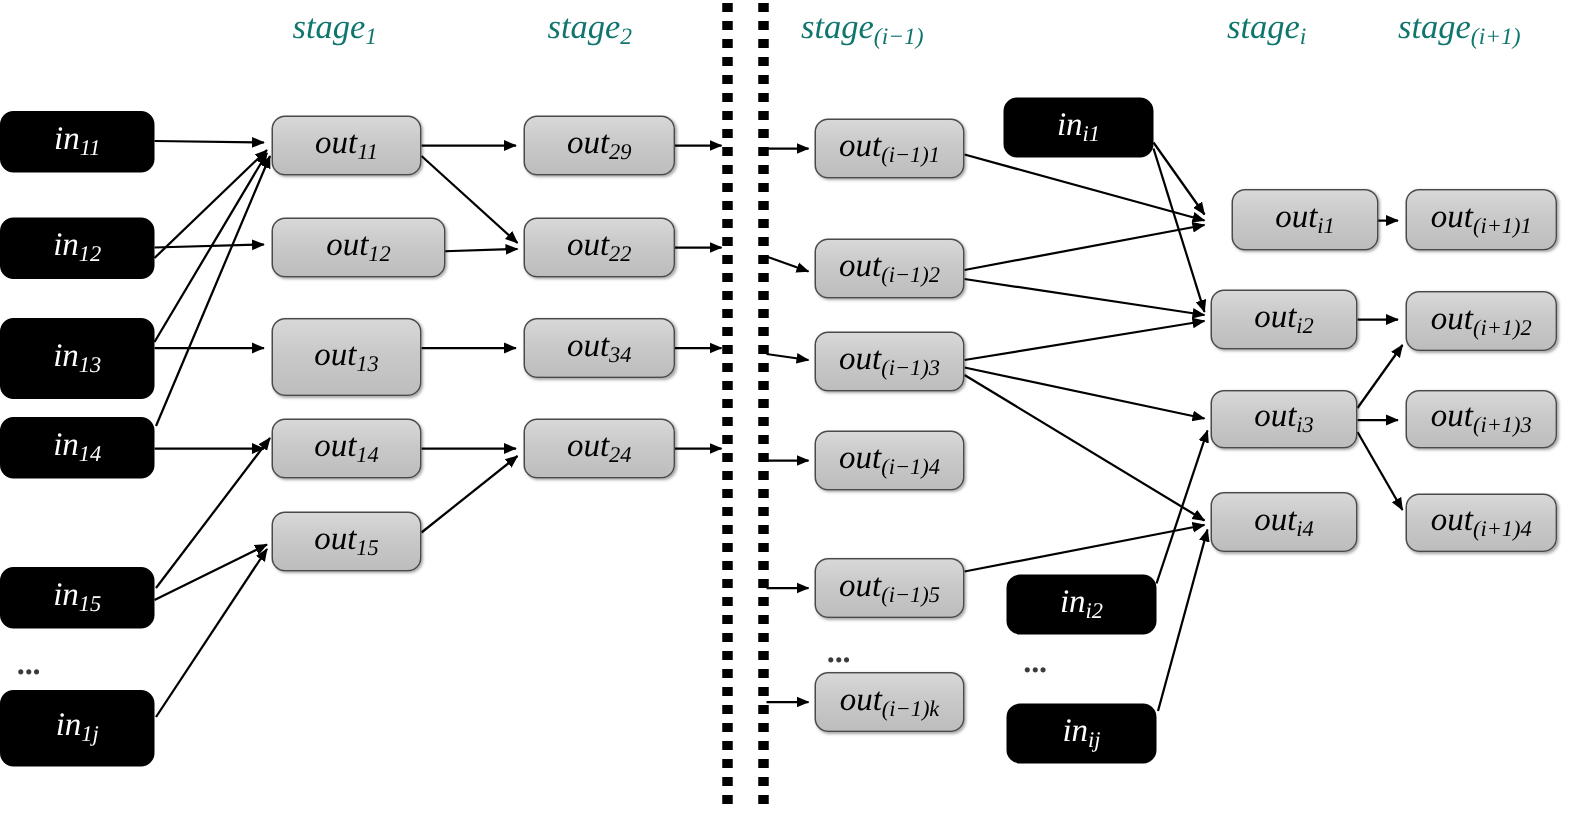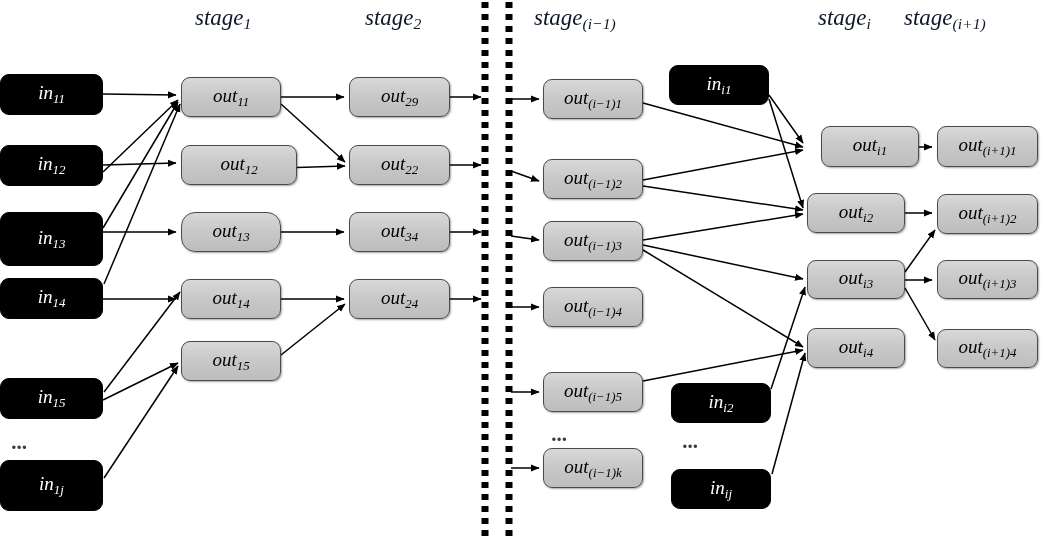--- a/index.html
+++ b/index.html
@@ -4,34 +4,34 @@
 <style>
   html,body{margin:0;padding:0;background:#ffffff;}
   body{font-family:"Liberation Serif",serif;}
   #stage{position:relative;width:1047px;height:543px;background:#ffffff;overflow:hidden;}
   svg{position:absolute;left:0;top:0;width:1047px;height:543px;}
   .stage-label{
     position:absolute;
     font-family:"Liberation Serif",serif;
     font-style:italic;
     font-size:23px;
-    color:#0f172a;
+    color:#0f766e;
     white-space:nowrap;
     line-height:1;
   }
   .node{
     position:absolute;
     box-sizing:border-box;
     border-radius:9px;
     display:flex;
     align-items:center;
     justify-content:center;
     font-family:"Liberation Serif",serif;
     font-style:italic;
-    font-size:19px;
+    font-size:22px;
     line-height:1;
     white-space:nowrap;
     overflow:visible;
   }
   .node.in{
     background:#000000;
     color:#ffffff;
     border:1px solid #000000;
   }
   .node.out{
@@ -110,21 +110,21 @@
         <path d="M905,280 L932,280" fill="none" stroke="#000000" stroke-width="1.5" marker-end="url(#ah)"></path>
         <path d="M905,288 L935,340" fill="none" stroke="#000000" stroke-width="1.5" marker-end="url(#ah)"></path>
       </g>
   </svg>
 
   <div id="label-layer">
       <div class="stage-label" style="left: 195px; top: 6px;"><span>stage</span><sub>1</sub></div>
       <div class="stage-label" style="left: 365px; top: 6px;"><span>stage</span><sub>2</sub></div>
       <div class="stage-label" style="left: 534px; top: 6px;"><span>stage</span><sub>(i−1)</sub></div>
       <div class="stage-label" style="left: 818px; top: 6px;"><span>stage</span><sub>i</sub></div>
-      <div class="stage-label" style="left: 904px; top: 6px;"><span>stage</span><sub>(i+1)</sub></div>
+      <div class="stage-label" style="left: 932px; top: 6px;"><span>stage</span><sub>(i+1)</sub></div>
     </div>
   <div id="node-layer">
       <div class="node in" style="left: 0px; top: 74px; width: 103px; height: 41px;">
         <span><span>in</span><sub>11</sub></span>
       </div>
       <div class="node in" style="left: 0px; top: 145px; width: 103px; height: 41px;">
         <span><span>in</span><sub>12</sub></span>
       </div>
       <div class="node in" style="left: 0px; top: 212px; width: 103px; height: 54px;">
         <span><span>in</span><sub>13</sub></span>
@@ -137,21 +137,21 @@
       </div>
       <div class="node in" style="left: 0px; top: 460px; width: 103px; height: 51px;">
         <span><span>in</span><sub>1j</sub></span>
       </div>
       <div class="node out" style="left: 181px; top: 77px; width: 100px; height: 40px;">
         <span><span>out</span><sub>11</sub></span>
       </div>
       <div class="node out" style="left: 181px; top: 145px; width: 116px; height: 40px;">
         <span><span>out</span><sub>12</sub></span>
       </div>
-      <div class="node out" style="left: 181px; top: 212px; width: 100px; height: 40px; border-radius: 14px;">
+      <div class="node out" style="left: 181px; top: 212px; width: 100px; height: 52px;">
         <span><span>out</span><sub>13</sub></span>
       </div>
       <div class="node out" style="left: 181px; top: 279px; width: 100px; height: 40px;">
         <span><span>out</span><sub>14</sub></span>
       </div>
       <div class="node out" style="left: 181px; top: 341px; width: 100px; height: 40px;">
         <span><span>out</span><sub>15</sub></span>
       </div>
       <div class="node out" style="left: 349px; top: 77px; width: 101px; height: 40px;">
         <span><span>out</span><sub>29</sub></span>

